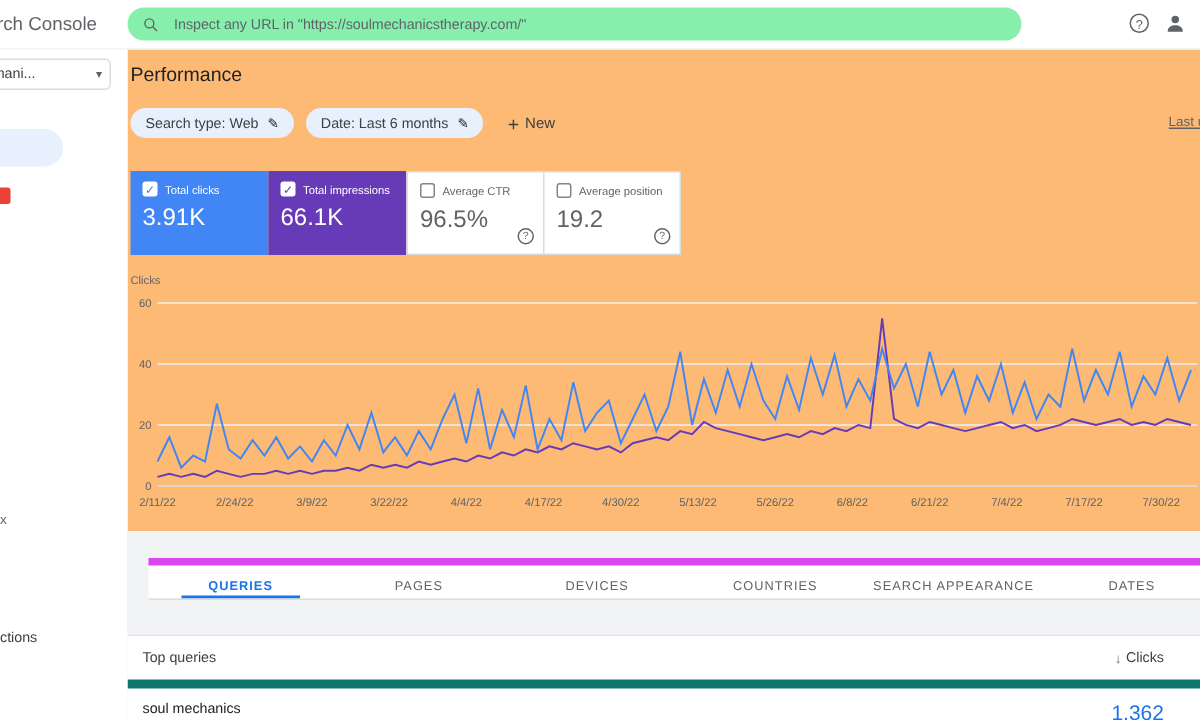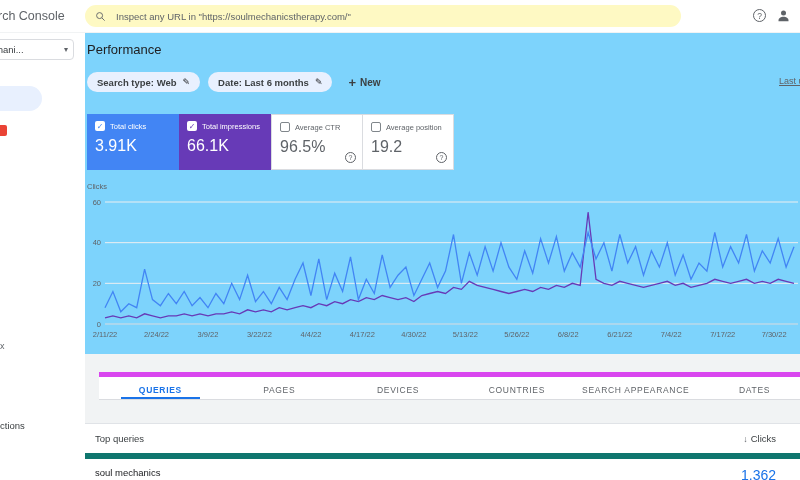--- a/index.html
+++ b/index.html
@@ -2,41 +2,41 @@
 <html><head>
 <meta charset="utf-8">
 <style>
   html,body{margin:0;padding:0;background:#fff;}
   body{font-family:"Liberation Sans","DejaVu Sans",sans-serif;}
   #app{position:relative;width:800px;height:480px;overflow:hidden;background:#fff;}
 
   
   .topbar{position:absolute;top:0;left:0;width:800px;height:32px;background:#fff;border-bottom:1px solid #f1f3f4;z-index:5;}
   .logo{position:absolute;left:-2px;top:0;height:32px;line-height:32px;font-size:12.5px;color:#5f6368;white-space:nowrap;}
-  .searchbar{position:absolute;left:85px;top:5px;width:596px;height:22px;background:#fef9c3;border-radius:11px;display:flex;align-items:center;gap:8px;padding:0 10px;box-sizing:border-box;}
+  .searchbar{position:absolute;left:85px;top:5px;width:596px;height:22px;background:#86efac;border-radius:11px;display:flex;align-items:center;gap:8px;padding:0 10px;box-sizing:border-box;}
   .searchbar input{border:none;background:transparent;outline:none;font-size:9.5px;color:#5f6368;width:100%;font-family:inherit;}
   .searchbar input::placeholder{color:#5f6368;opacity:1;}
   .help-circle{width:13px;height:13px;border:1.2px solid #5f6368;border-radius:50%;font-size:8.5px;color:#5f6368;display:flex;align-items:center;justify-content:center;box-sizing:border-box;}
   .tb-help{position:absolute;right:34px;top:9px;}
   .tb-account{position:absolute;right:9px;top:8px;width:15px;height:15px;}
 
   
   .sidebar{position:absolute;top:32px;left:0;width:85px;height:448px;background:#fff;z-index:4;}
   .prop-select{position:absolute;top:7px;left:-16px;width:90px;height:21px;border:1px solid #dadce0;border-radius:4px;box-sizing:border-box;display:flex;align-items:center;justify-content:space-between;padding:0 5px 0 8px;font-size:9.5px;color:#3c4043;background:#fff;}
   .prop-caret{font-size:8px;color:#5f6368;}
   .active-pill{position:absolute;top:54px;left:-14px;width:56px;height:25px;background:#e8f0fe;border-radius:0 14px 14px 0;}
   .red-dot{position:absolute;top:93px;left:-4px;width:11px;height:11px;background:#ea4335;border-radius:2px;}
   .frag-a{position:absolute;top:309px;left:0;font-size:9px;color:#5f6368;}
   .frag-b{position:absolute;top:388px;left:0;font-size:9.5px;color:#3c4043;}
 
   
-  .main{position:absolute;left:85px;top:32px;width:715px;height:448px;background:#7dd3fc;}
+  .main{position:absolute;left:85px;top:32px;width:715px;height:448px;background:#fdba74;}
   .lower-bg{position:absolute;left:0;top:322px;width:715px;height:126px;background:#f1f3f4;z-index:1;}
   .page-title{position:absolute;left:2px;top:10px;font-size:13px;color:#202124;}
-  .chips{position:absolute;left:2px;top:40px;display:flex;align-items:center;gap:8px;font-weight:bold;}
+  .chips{position:absolute;left:2px;top:40px;display:flex;align-items:center;gap:8px;}
   .chip{height:20px;background:#e8f0fe;border-radius:10px;display:flex;align-items:center;padding:0 10px;font-size:9.5px;color:#3c4043;gap:6px;white-space:nowrap;}
   .chip .pencil{font-size:9px;color:#202124;}
   .new-btn{display:flex;align-items:center;gap:4px;font-size:10px;color:#3c4043;margin-left:8px;}
   .new-btn .plus{font-size:13px;color:#3c4043;}
   .last-updated{position:absolute;right:0;top:44px;font-size:9px;color:#5f6368;width:21px;overflow:hidden;white-space:nowrap;text-decoration:underline;}
 
   
   .cards{position:absolute;left:2px;top:82px;display:flex;z-index:2;}
   .card{width:92px;height:56px;box-sizing:border-box;position:relative;padding:7px 0 0 8px;}
   .card.blue{background:#4285f4;color:#fff;}

